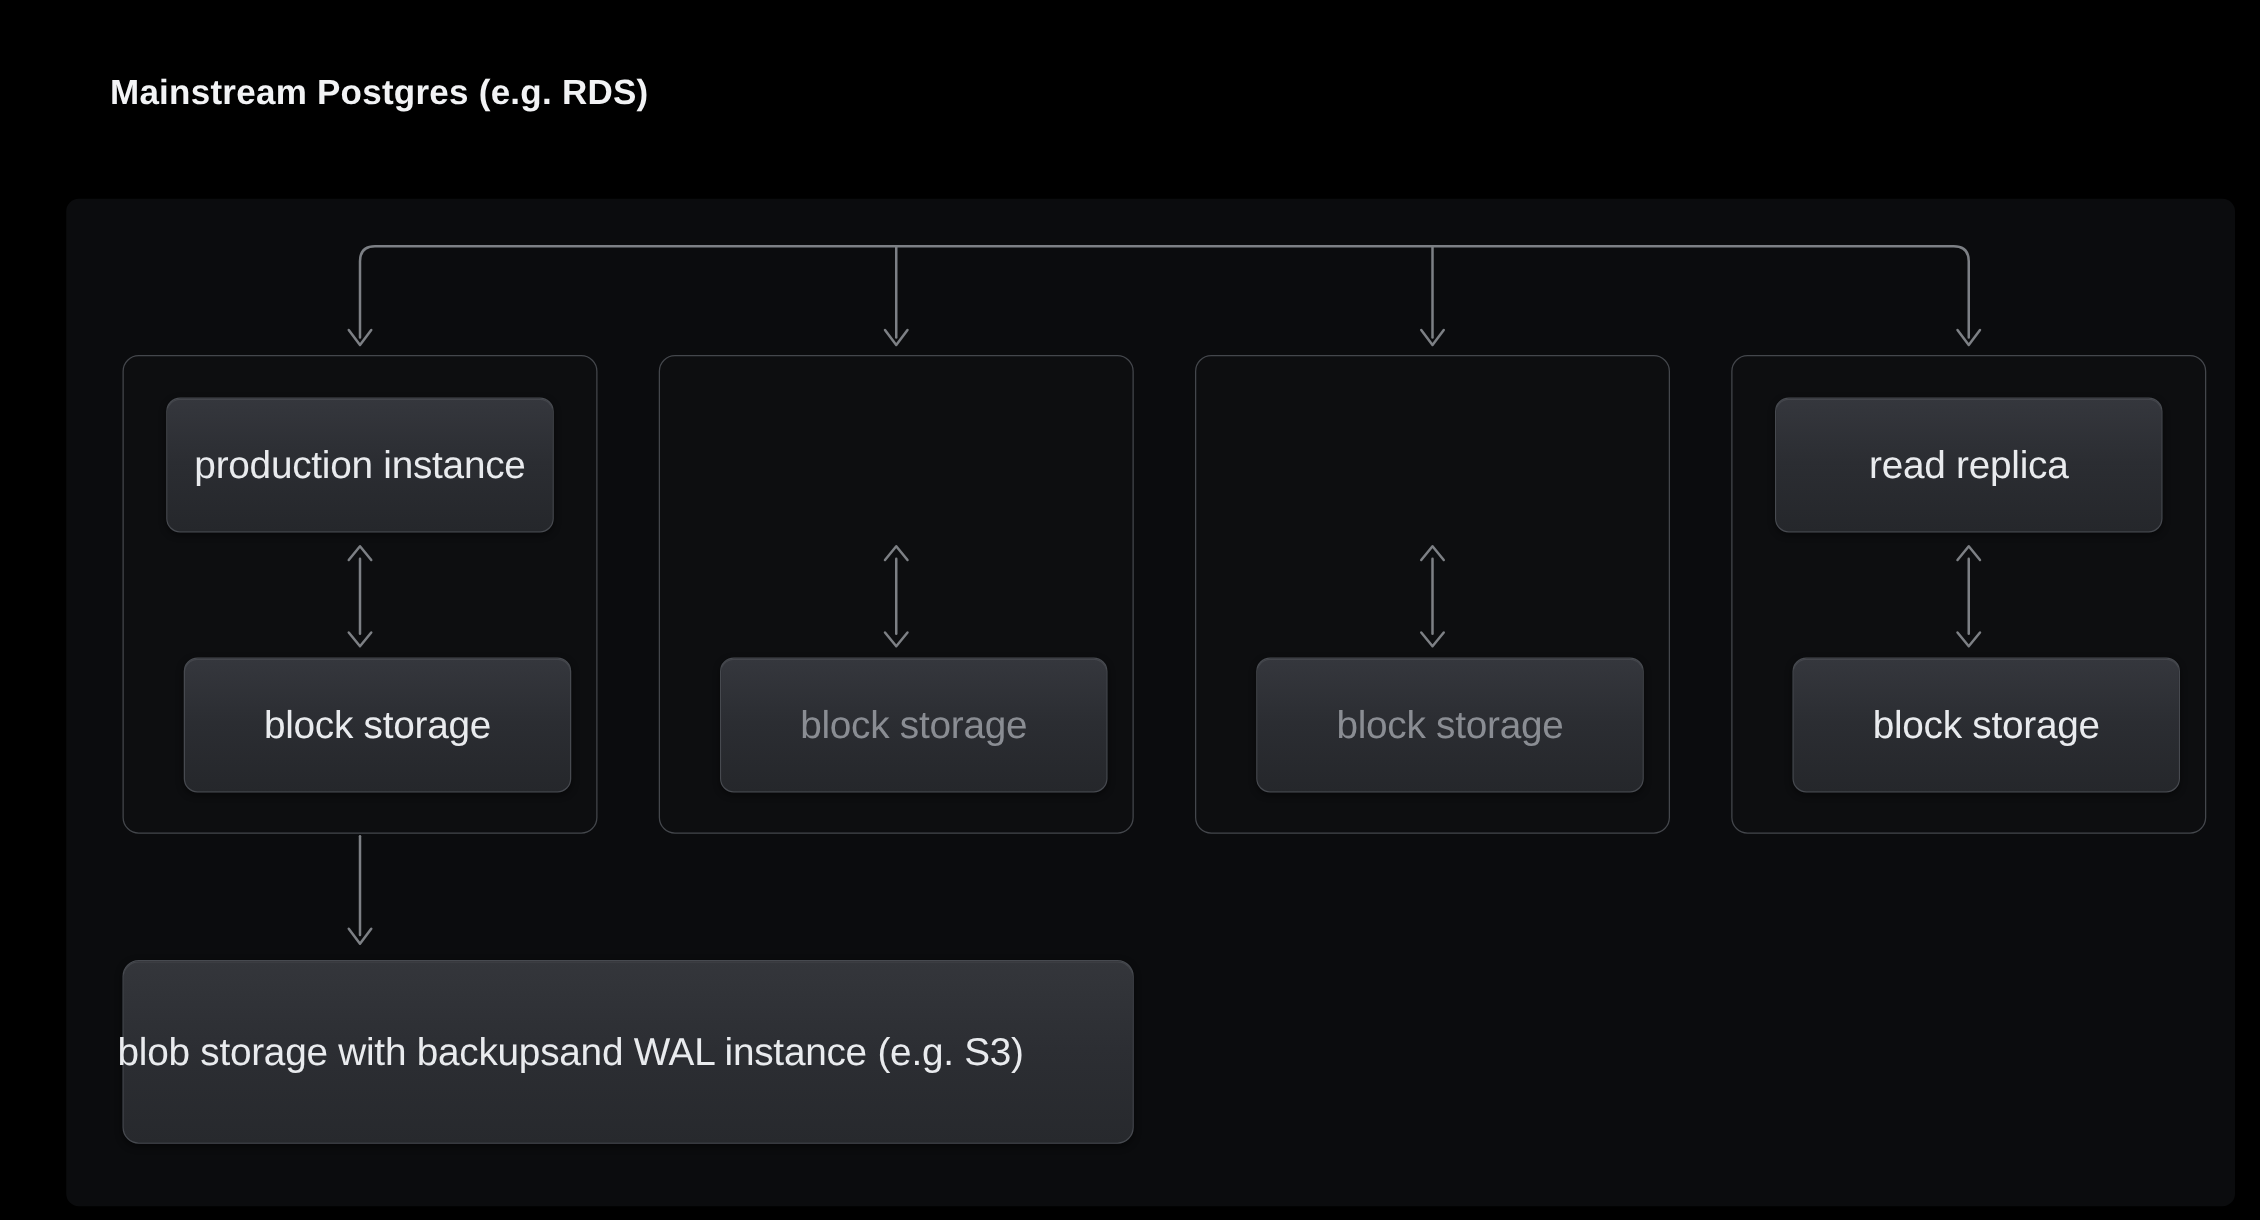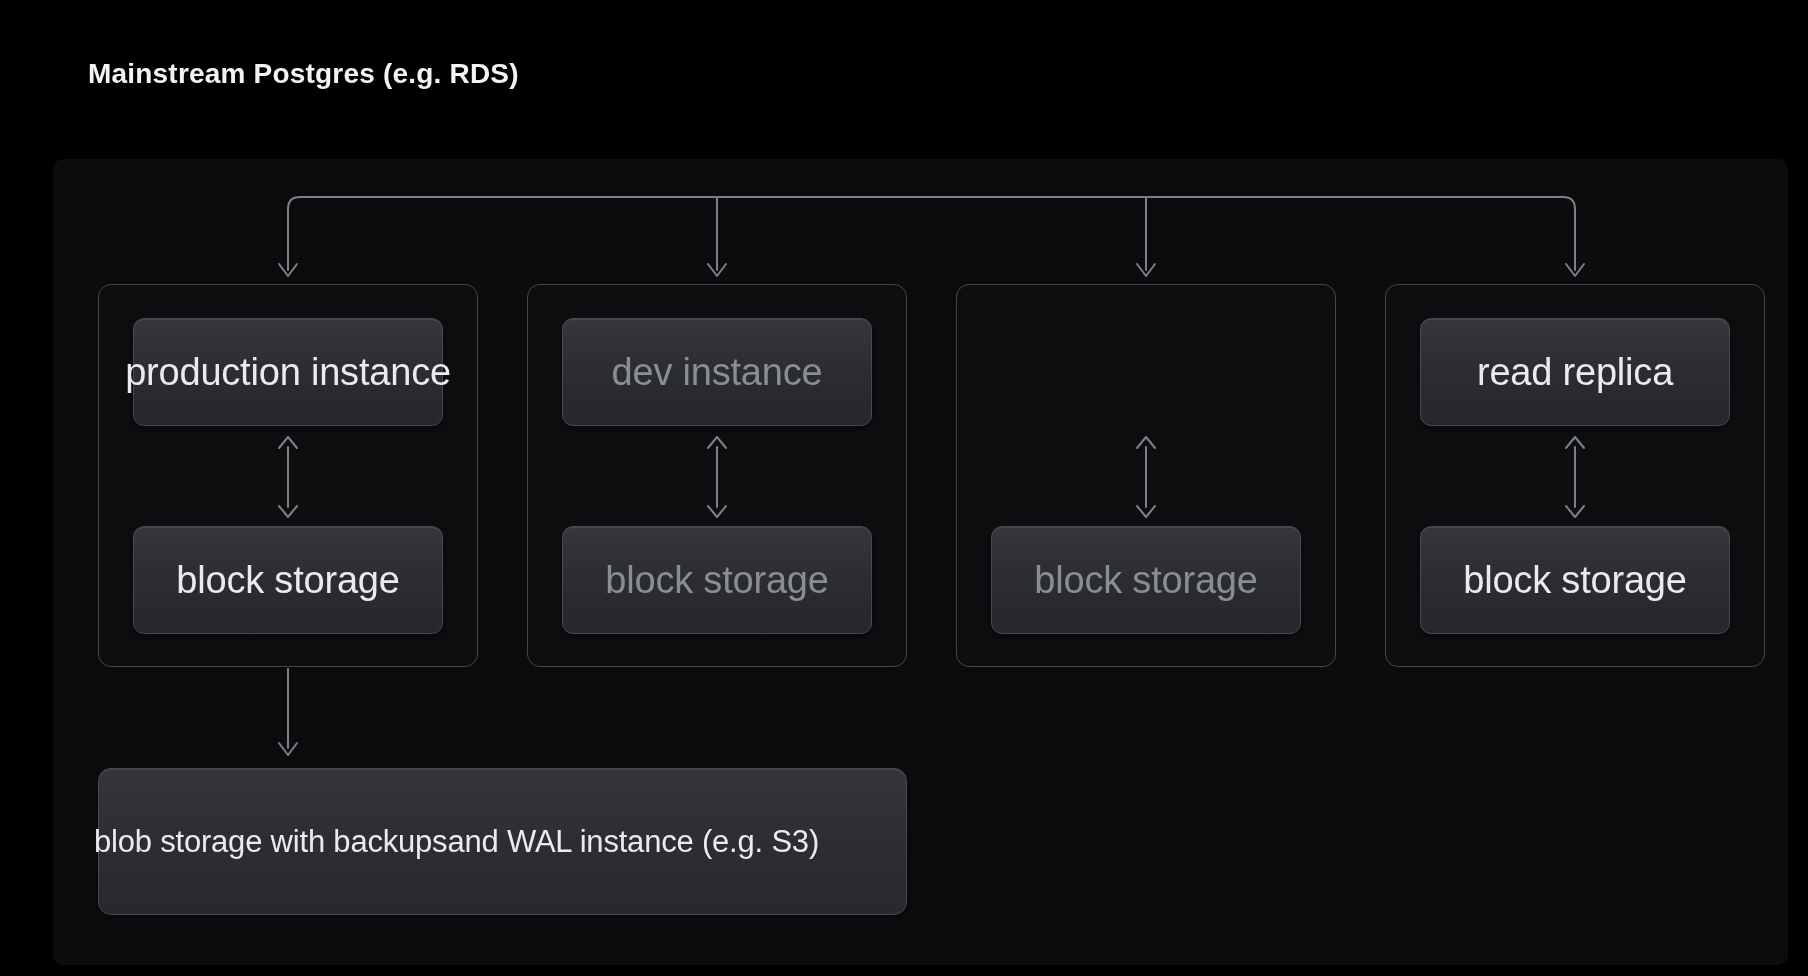--- a/index.html
+++ b/index.html
@@ -37,25 +37,25 @@
   }
   .group.c0{left:98px;} .group.c1{left:527px;} .group.c2{left:956px;} .group.c3{left:1385px;padding-left:16px;}
   .node{
     position:absolute;left:34px;width:310px;height:108px;
     border:1px solid var(--node-border);border-radius:11px;
     background:linear-gradient(180deg,var(--node-top) 0%,var(--node-mid) 48%,var(--node-bottom) 100%);
     box-shadow:inset 0 1px 0 rgba(255,255,255,0.08), 0 2px 6px rgba(0,0,0,0.45);
     display:flex;align-items:center;justify-content:center;
   }
   .node .label{
-    font-size:38px;letter-spacing:-0.2px;color:var(--bright);white-space:nowrap;
+    font-size:31px;letter-spacing:-0.2px;color:var(--bright);white-space:nowrap;
   }
   .node[data-tone="dim"] .label{color:var(--dim);}
   .node.instance{top:33px;}
-  .node.storage{top:241px;}
+  .node.storage{top:241px;margin-left:14px;}
   .blob{
     position:absolute;left:98px;top:768px;width:809px;height:147px;
     border:1px solid var(--node-border);border-radius:13px;
     background:linear-gradient(180deg,#34363b 0%,#2c2e33 48%,#27292d 100%);
     box-shadow:inset 0 1px 0 rgba(255,255,255,0.08), 0 2px 6px rgba(0,0,0,0.45);
     display:flex;flex-direction:row;align-items:center;justify-content:center;
     padding-right:92px;
   }
   .blob .line{
     font-size:31px;line-height:44px;letter-spacing:-0.2px;
@@ -80,23 +80,20 @@
 <div class="group c0">
   <div class="node instance" data-tone="bright">
     <span class="label">production instance</span>
   </div>
   <div class="node storage" data-tone="bright">
     <span class="label">block storage</span>
   </div>
 </div>
 
 <div class="group c1">
-  <div class="node instance" data-tone="dim">
-    <span class="label">dev instance</span>
-  </div>
   <div class="node storage" data-tone="dim">
     <span class="label">block storage</span>
   </div>
 </div>
 
 <div class="group c2">
   <div class="node storage" data-tone="dim">
     <span class="label">block storage</span>
   </div>
 </div>

